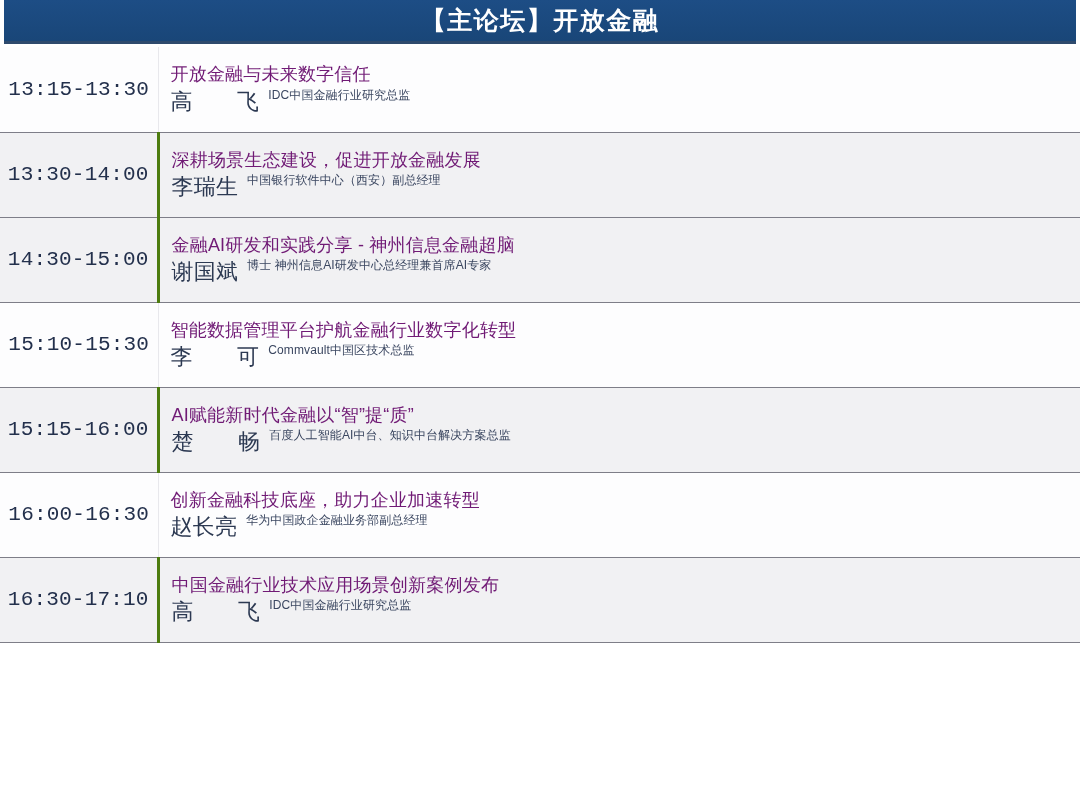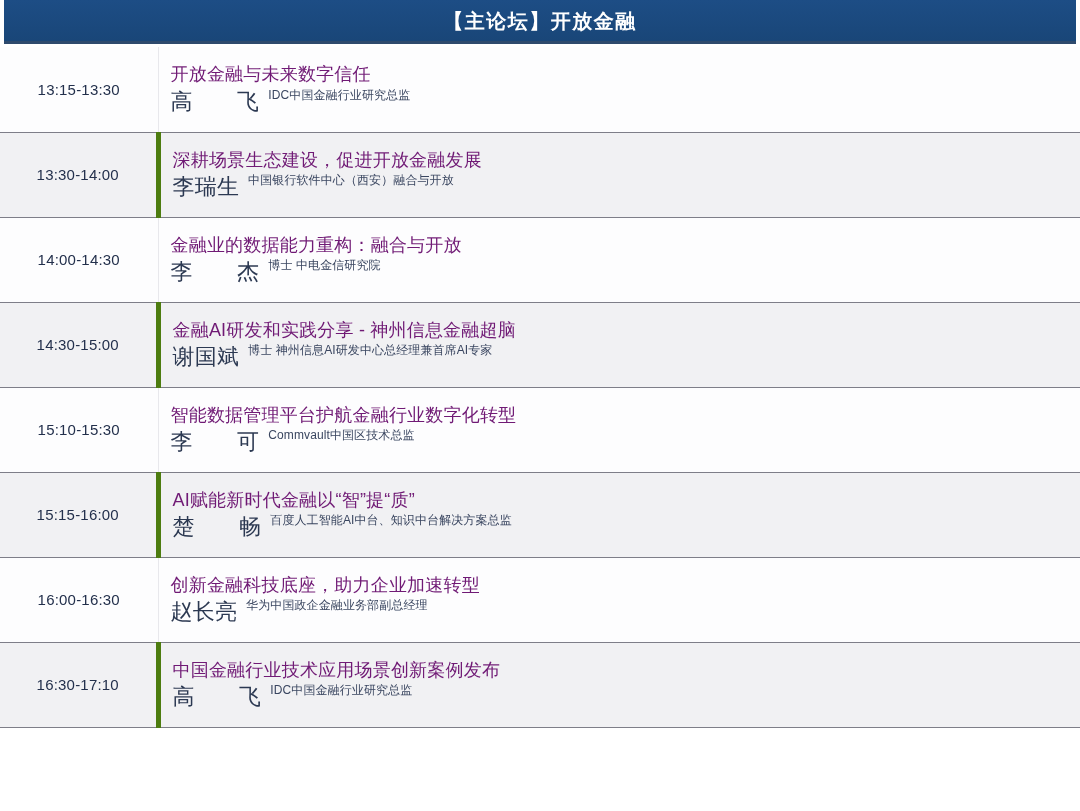--- a/index.html
+++ b/index.html
@@ -33,21 +33,21 @@
     background: #1b4a80;
     background: linear-gradient(180deg, #1d4d85 0%, #194678 100%);
     border-bottom: 3px solid #2e4a6d;
     box-sizing: border-box;
     display: flex;
     align-items: center;
     justify-content: center;
   }
   .banner-title {
     color: #ffffff;
-    font-size: 20px;
+    font-size: 25px;
     font-weight: bold;
     letter-spacing: 1.5px;
     line-height: 1;
     white-space: nowrap;
   }
 
   
   .agenda-table {
     position: absolute;
     left: 0;
@@ -74,33 +74,34 @@
   .cell-time,
   .cell-body {
     border-bottom: 1px solid #7e7e88;
     vertical-align: middle;
     padding: 0;
     box-sizing: border-box;
   }
   .cell-time {
     text-align: center;
     color: #23304c;
-    font-size: 15px;
+    font-size: 21px;
     letter-spacing: 0.2px;
     white-space: nowrap;
+    font-family: Liberation Mono, monospace;
   }
   .cell-body {
     padding-left: 12px;
     padding-right: 10px;
   }
   .row.plain .cell-body {
     border-left: 1px solid #e8e8ec;
   }
   .row.shade .cell-body {
-    border-left: 5px solid #4d7c0f;
+    border-left: 3px solid #4d7c0f;
   }
 
   .session-title {
     color: #701a75;
     font-size: 18px;
     line-height: 1.28;
     white-space: nowrap;
     letter-spacing: 0.2px;
   }
   .session-meta {
@@ -155,31 +156,21 @@
               <span class="speaker-affil">IDC中国金融行业研究总监</span>
             </div>
           </td>
         </tr>
         <tr class="row shade">
           <td class="cell-time">13:30-14:00</td>
           <td class="cell-body">
             <div class="session-title">深耕场景生态建设，促进开放金融发展</div>
             <div class="session-meta">
               <span class="speaker-name">李瑞生</span>
-              <span class="speaker-affil">中国银行软件中心（西安）融合与开放</span>
-            </div>
-          </td>
-        </tr>
-        <tr class="row plain">
-          <td class="cell-time">14:00-14:30</td>
-          <td class="cell-body">
-            <div class="session-title">金融业的数据能力重构：融合与开放</div>
-            <div class="session-meta">
-              <span class="speaker-name">李　　杰</span>
-              <span class="speaker-affil">博士 中电金信研究院</span>
+              <span class="speaker-affil">中国银行软件中心（西安）副总经理</span>
             </div>
           </td>
         </tr>
         <tr class="row shade">
           <td class="cell-time">14:30-15:00</td>
           <td class="cell-body">
             <div class="session-title">金融AI研发和实践分享 - 神州信息金融超脑</div>
             <div class="session-meta">
               <span class="speaker-name">谢国斌</span>
               <span class="speaker-affil">博士 神州信息AI研发中心总经理兼首席AI专家</span>

